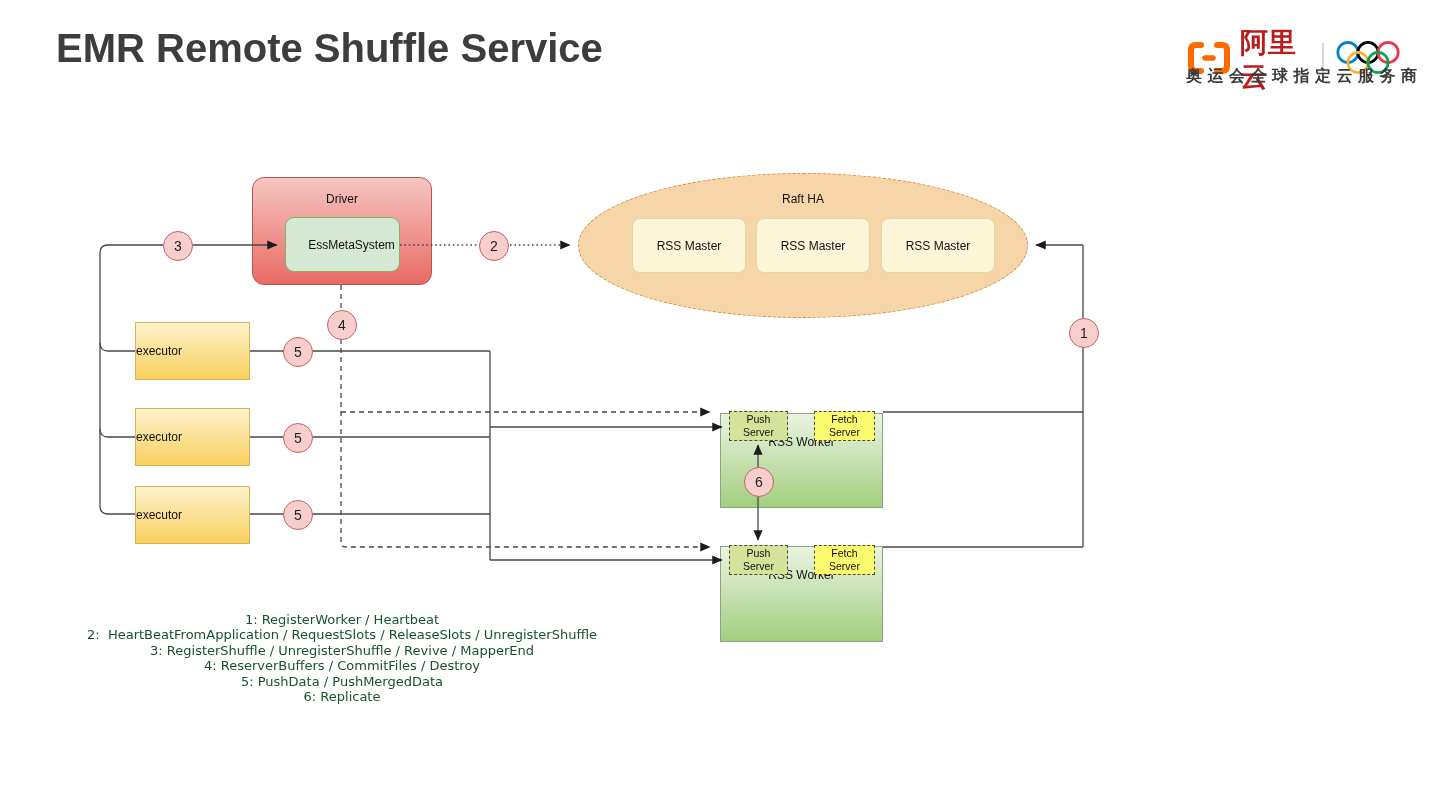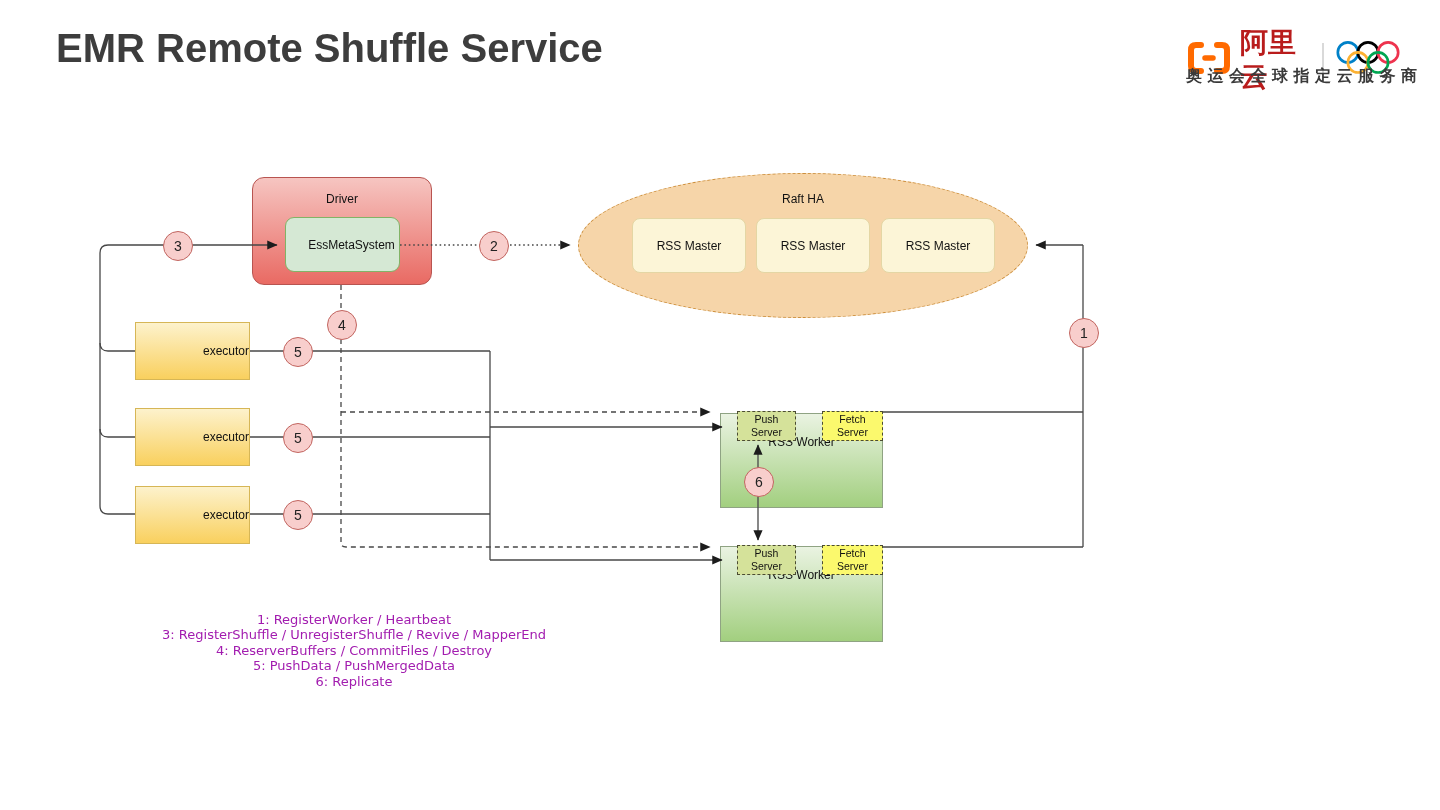--- a/index.html
+++ b/index.html
@@ -24,36 +24,36 @@
   .driver{left:252px;top:177px;width:180px;height:108px;border-radius:12px;
     background:linear-gradient(#f6c5c1,#e96a63);border:1px solid #b85450;text-align:center;padding-top:14px;}
   .essmeta{left:285px;top:217px;width:115px;height:55px;border-radius:9px;
     background:#d5e8d4;border:1px solid #82b366;display:flex;align-items:center;justify-content:center;padding-left:18px;}
   .raft-ellipse{left:578px;top:173px;width:450px;height:145px;border-radius:50%;
     background:#f6d5a9;border:1.5px dashed #cd8f3c;text-align:center;padding-top:18px;}
   .master{top:218px;width:114px;height:55px;border-radius:8px;background:#fcf5d7;border:1px solid #e4d6a4;
     display:flex;align-items:center;justify-content:center;margin-left:8px;}
   .master1{left:624px;} .master2{left:748px;} .master3{left:873px;}
   .executor{left:135px;width:115px;height:58px;background:linear-gradient(#fdf2cc,#f9d05e);
-    border:1px solid #d6b656;display:flex;align-items:center;justify-content:flex-end;}
+    border:1px solid #d6b656;display:flex;align-items:center;justify-content:flex-start;}
   .exec1{top:322px;} .exec2{top:408px;} .exec3{top:486px;}
   .worker{left:720px;width:163px;height:95px;background:linear-gradient(#eaf3e2,#a2cf7f);
     border:1px solid #8fa383;text-align:center;padding-top:21px;margin-top:48px;}
   .worker1{top:365px;} .worker2{top:498px;height:96px;}
   .subserver{width:59px;height:30px;border:1.4px dashed #4c4c33;display:flex;align-items:center;justify-content:center;
-    text-align:center;font-size:10.5px;line-height:1.22;margin-left:8px;}
+    text-align:center;font-size:10.5px;line-height:1.22;}
   .push{background:#d5e29a;}
   .fetch{background:#fbf96d;}
   .push1{left:729px;top:411px;} .fetch1{left:814px;top:411px;width:61px;}
   .push2{left:729px;top:545px;} .fetch2{left:814px;top:545px;width:61px;}
 
   .badge{position:absolute;width:28px;height:28px;border-radius:50%;background:#f8cecc;border:1px solid #c26560;
     display:flex;align-items:center;justify-content:center;font-size:14px;color:#222;}
 
-  .legend{position:absolute;left:44px;top:612px;width:620px;text-align:center;color:#a21caf;
+  .legend{position:absolute;left:32px;top:612px;width:620px;text-align:center;color:#14532d;
     font-size:13px;line-height:15.4px;font-family:"DejaVu Sans",sans-serif;}
   .legend div{white-space:pre;}
 </style>
 </head>
 <body>
 
 <div class="page">
 
   <div class="title">EMR Remote Shuffle Service</div>
 
@@ -191,19 +191,20 @@
     <div class="badge" style="left:283px;top:500px;">
         <span>5</span>
       </div>
     <div class="badge" style="left:744px;top:467px;">
         <span>6</span>
       </div>
   </div>
 
   <div class="legend">
     <div>1: RegisterWorker / Heartbeat</div>
+    <div>2:  HeartBeatFromApplication / RequestSlots / ReleaseSlots / UnregisterShuffle</div>
     <div>3: RegisterShuffle / UnregisterShuffle / Revive / MapperEnd</div>
     <div>4: ReserverBuffers / CommitFiles / Destroy</div>
     <div>5: PushData / PushMergedData</div>
     <div>6: Replicate</div>
   </div>
 
 </div>
 
 </body></html>

